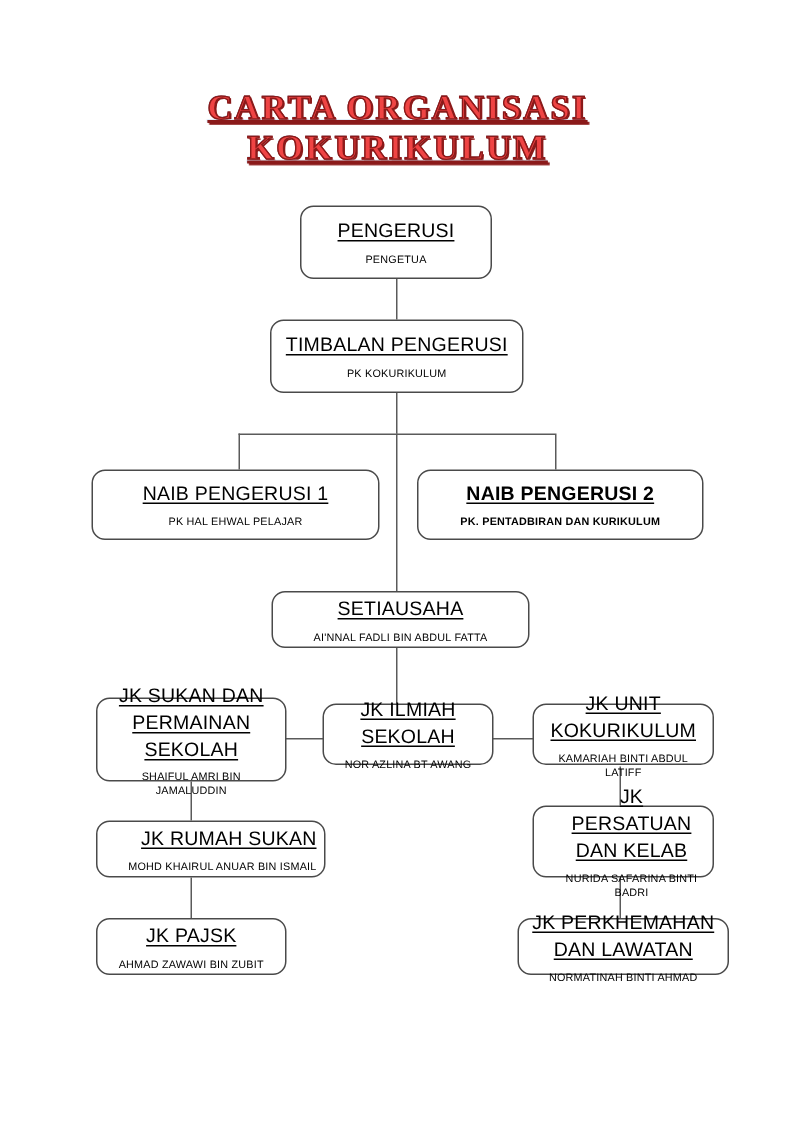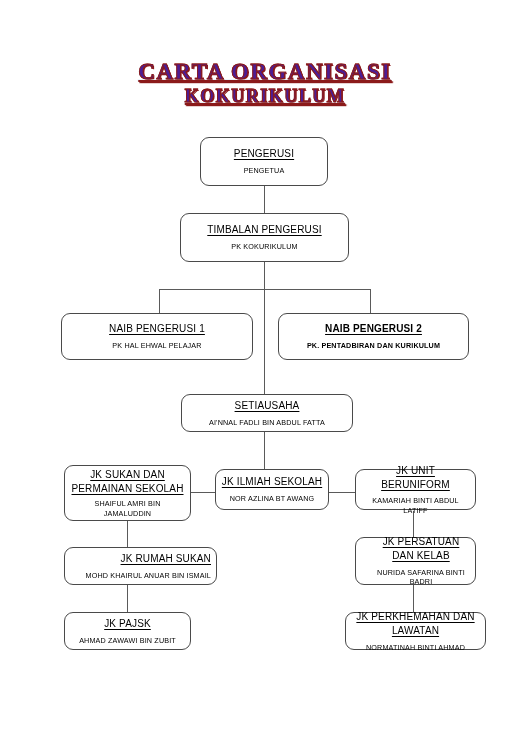--- a/index.html
+++ b/index.html
@@ -32,32 +32,32 @@
     width: 530px;
     text-align: center;
     user-select: none;
   }
   .title-line {
     display: block;
     font-family: "Liberation Serif", serif;
     font-weight: bold;
     font-variant: small-caps;
     letter-spacing: 1.5px;
-    color: #4c1d95;
+    color: #ef4444;
     line-height: 1.0;
     text-decoration: underline;
     text-decoration-thickness: 2px;
     text-underline-offset: 1px;
     -webkit-text-stroke: 0.9px #8b1a1a;
     text-shadow:
        1.2px 1.2px 0 #8b1a1a,
       -0.4px -0.4px 0 #cfe0f3;
   }
   .title-line.l1 { font-size: 23px; }
-  .title-line.l2 { font-size: 18px; margin-top: 4px; }
+  .title-line.l2 { font-size: 23px; margin-top: 4px; }
 
   
   .line {
     position: absolute;
     background: #5a5a5a;
   }
   .line.v { width: 1px; }
   .line.h { height: 1px; }
 
   
@@ -69,21 +69,21 @@
     background: #ffffff;
     display: flex;
     flex-direction: column;
     align-items: center;
     justify-content: center;
     text-align: center;
     padding: 3px 5px;
     color: #000000;
   }
   .node .role {
-    font-size: 10px;
+    font-size: 13px;
     line-height: 1.38;
     letter-spacing: 0.15px;
     text-decoration: underline;
     text-underline-offset: 1.5px;
     margin-bottom: 5px;
   }
   .node .person {
     font-size: 7.2px;
     line-height: 1.3;
     letter-spacing: 0.15px;
@@ -152,21 +152,21 @@
     <div class="role">JK SUKAN DAN PERMAINAN SEKOLAH</div>
     <div class="person">SHAIFUL AMRI BIN JAMALUDDIN</div>
   </div>
 
   <div class="node" style="left:215px; top:469px; width:114px; height:41px;">
     <div class="role">JK ILMIAH SEKOLAH</div>
     <div class="person">NOR AZLINA BT AWANG</div>
   </div>
 
   <div class="node" style="left:355px; top:469px; width:121px; height:41px;">
-    <div class="role">JK UNIT BERUNIFORM</div>
+    <div class="role">JK UNIT KOKURIKULUM</div>
     <div class="person">KAMARIAH BINTI ABDUL LATIFF</div>
   </div>
 
   <div class="node" style="left:64px; top:547px; width:153px; height:38px;align-items:flex-end;">
     <div class="role">JK RUMAH SUKAN</div>
     <div class="person">MOHD KHAIRUL ANUAR BIN ISMAIL</div>
   </div>
 
   <div class="node" style="left:355px; top:537px; width:121px; height:48px;padding-left:16px;">
     <div class="role">JK PERSATUAN DAN KELAB</div>

